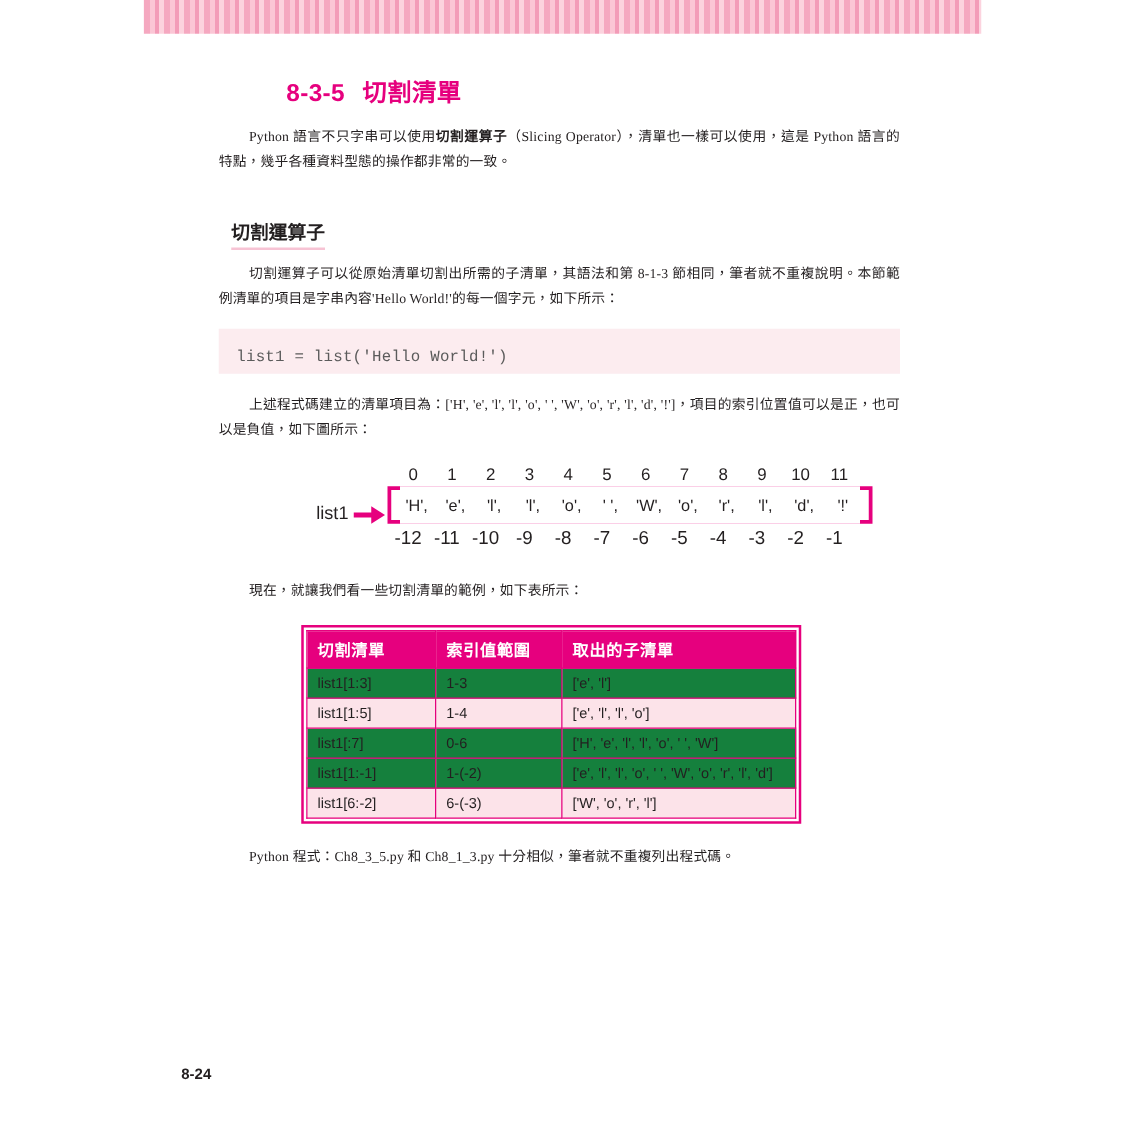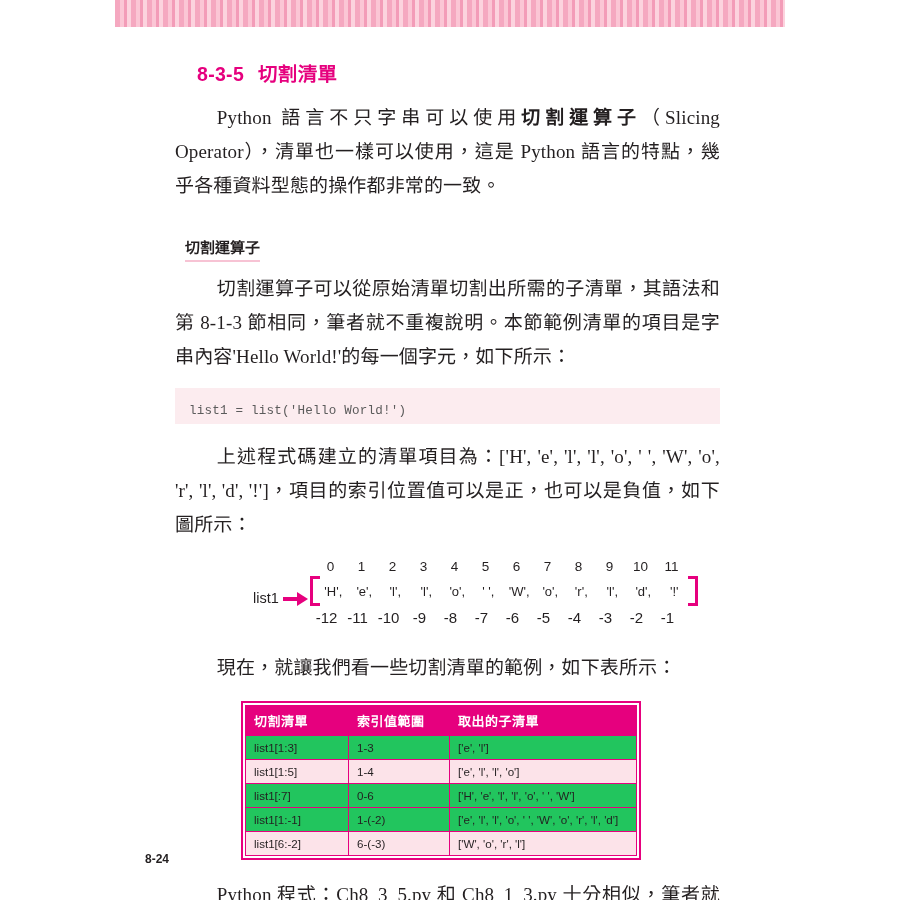--- a/index.html
+++ b/index.html
@@ -50,36 +50,36 @@
   
   .section-heading {
     color: #e6007e;
     font-family: "Liberation Sans", "DejaVu Sans", sans-serif;
     font-weight: bold;
     font-size: 19.5px;
     letter-spacing: 0.3px;
     margin: 8px 0 14px 22px;
     white-space: nowrap;
   }
-  .section-heading .num { margin-right: 14px; }
+  .section-heading .num { margin-right: 14px; margin-left: 32px; }
 
   .sub-heading {
     display: inline-block;
     font-family: "Liberation Sans", "DejaVu Sans", sans-serif;
     font-weight: bold;
     font-size: 15px;
     color: #231f20;
     padding-bottom: 3px;
     border-bottom: 2.5px solid #f7c3d4;
     margin: 26px 0 10px 10px;
   }
 
   
   p.body {
-    font-size: 19px;
+    font-size: 11px;
     line-height: 1.78;
     text-align: justify;
     text-justify: inter-ideograph;
     margin: 0 0 8px 0;
     letter-spacing: 0.15px;
   }
   p.body.indent { text-indent: 2.2em; }
   .bold-term { font-weight: bold; }
 
   
@@ -214,21 +214,21 @@
     text-align: left;
     padding: 5px 8px;
     border: 1px solid #e6007e;
     letter-spacing: 0.5px;
   }
   table.slice-table td {
     padding: 5px 8px;
     border: 1px solid #e6007e;
     white-space: nowrap;
   }
-  table.slice-table tr.odd td  { background: #22c55e; }
+  table.slice-table tr.odd td  { background: #15803d; }
   table.slice-table tr.even td { background: #fce3e9; }
   .col-a { width: 86px; }
   .col-b { width: 84px; }
 
   
   #page-number {
     position: absolute;
     left: 145px;
     top: 852px;
     font-family: "Liberation Sans", "DejaVu Sans", sans-serif;

